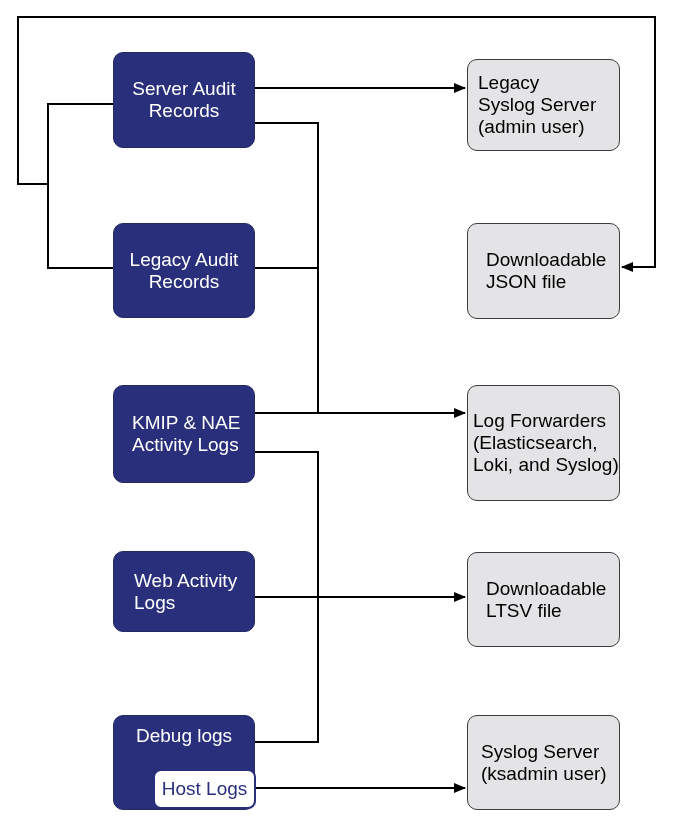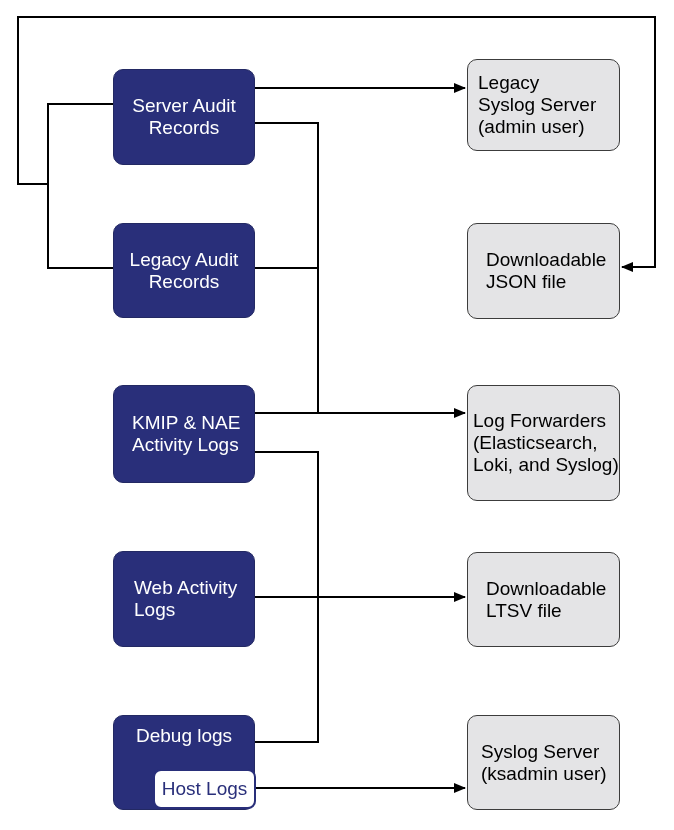--- a/index.html
+++ b/index.html
@@ -72,36 +72,36 @@
     <path class="edge" d="M48 184 H18 V17 H655 V267 H622" marker-end="url(#arrow)"></path>
     <path class="edge" d="M113 104 H48 V268 H113"></path>
     <path class="edge" d="M255 88 H465" marker-end="url(#arrow)"></path>
     <path class="edge" d="M255 123 H318 V413 M255 268 H318"></path>
     <path class="edge" d="M255 413 H465" marker-end="url(#arrow)"></path>
     <path class="edge" d="M255 452 H318 V742 H255"></path>
     <path class="edge" d="M255 597 H465" marker-end="url(#arrow)"></path>
     <path class="edge" d="M256 788 H465" marker-end="url(#arrow)"></path>
   </svg>
 
-  <div class="node navy center" style="left:113px;top:69px;width:142px;height:96px">
+  <div class="node navy center" style="left:113px;top:52px;width:142px;height:96px">
     <span>Server Audit
 Records</span>
   </div>
 
   <div class="node navy center" style="left:113px;top:223px;width:142px;height:95px">
     <span>Legacy Audit
 Records</span>
   </div>
 
   <div class="node navy" style="left:113px;top:385px;width:142px;height:98px;padding-left:18px">
     <span>KMIP &amp; NAE
 Activity Logs</span>
   </div>
 
-  <div class="node navy" style="left:113px;top:551px;width:142px;height:96px;padding-left:20px">
+  <div class="node navy" style="left:113px;top:551px;width:142px;height:81px;padding-left:20px">
     <span>Web Activity
 Logs</span>
   </div>
 
   <div class="node navy top-left" style="left:113px;top:715px;width:142px;height:95px;padding-left:22px;padding-top:9px">
     <span>Debug logs</span>
   </div>
 
   <div class="node host" style="left:153px;top:769px;width:103px;height:40px">
     <span>Host Logs</span>

